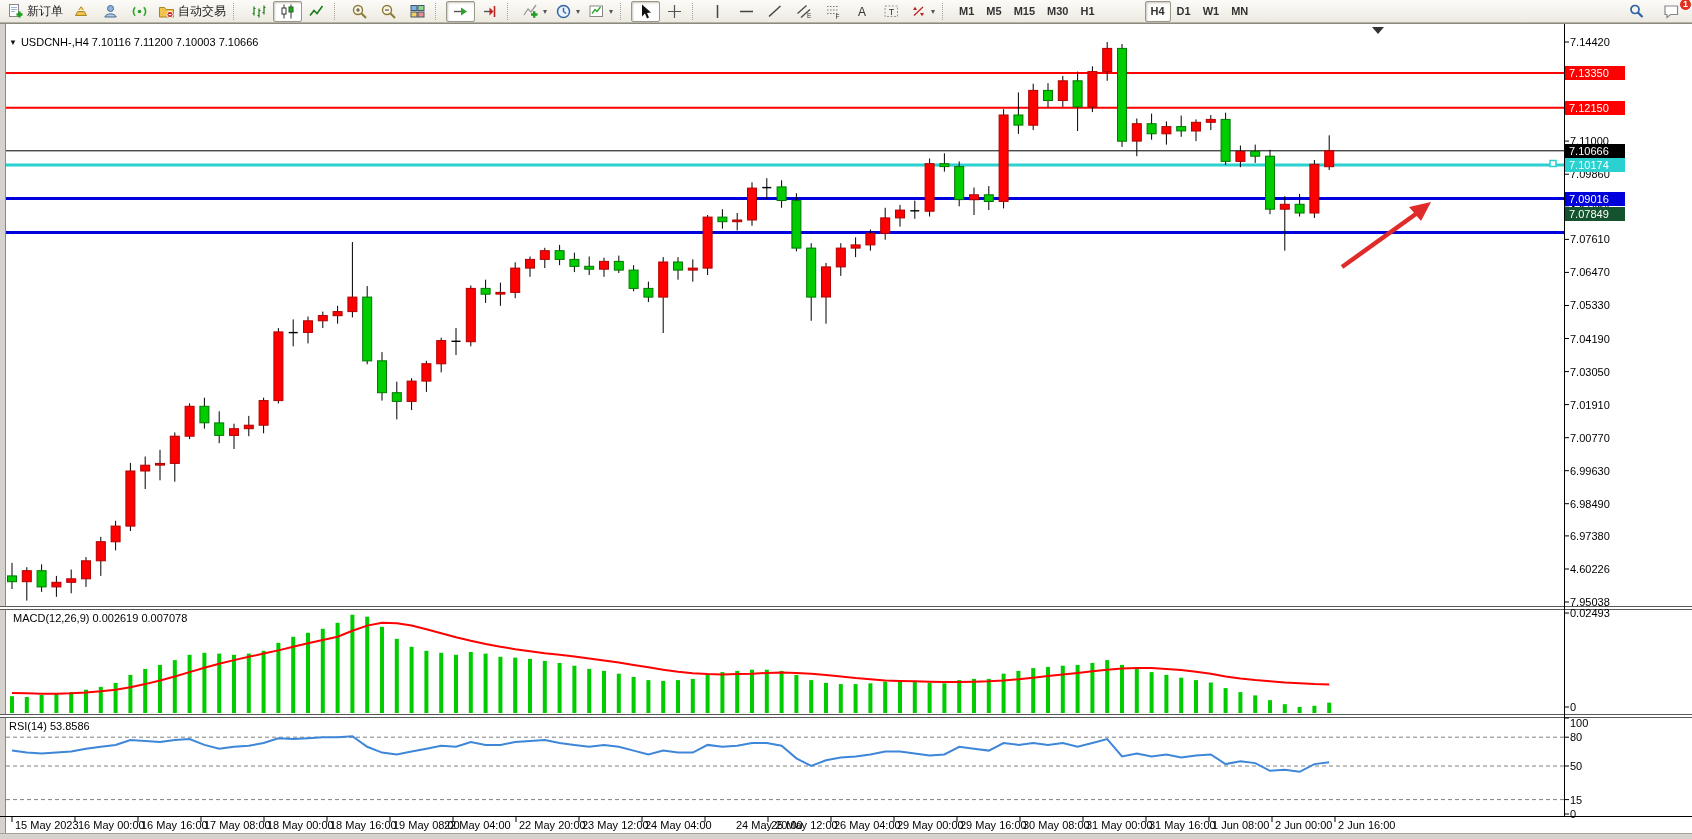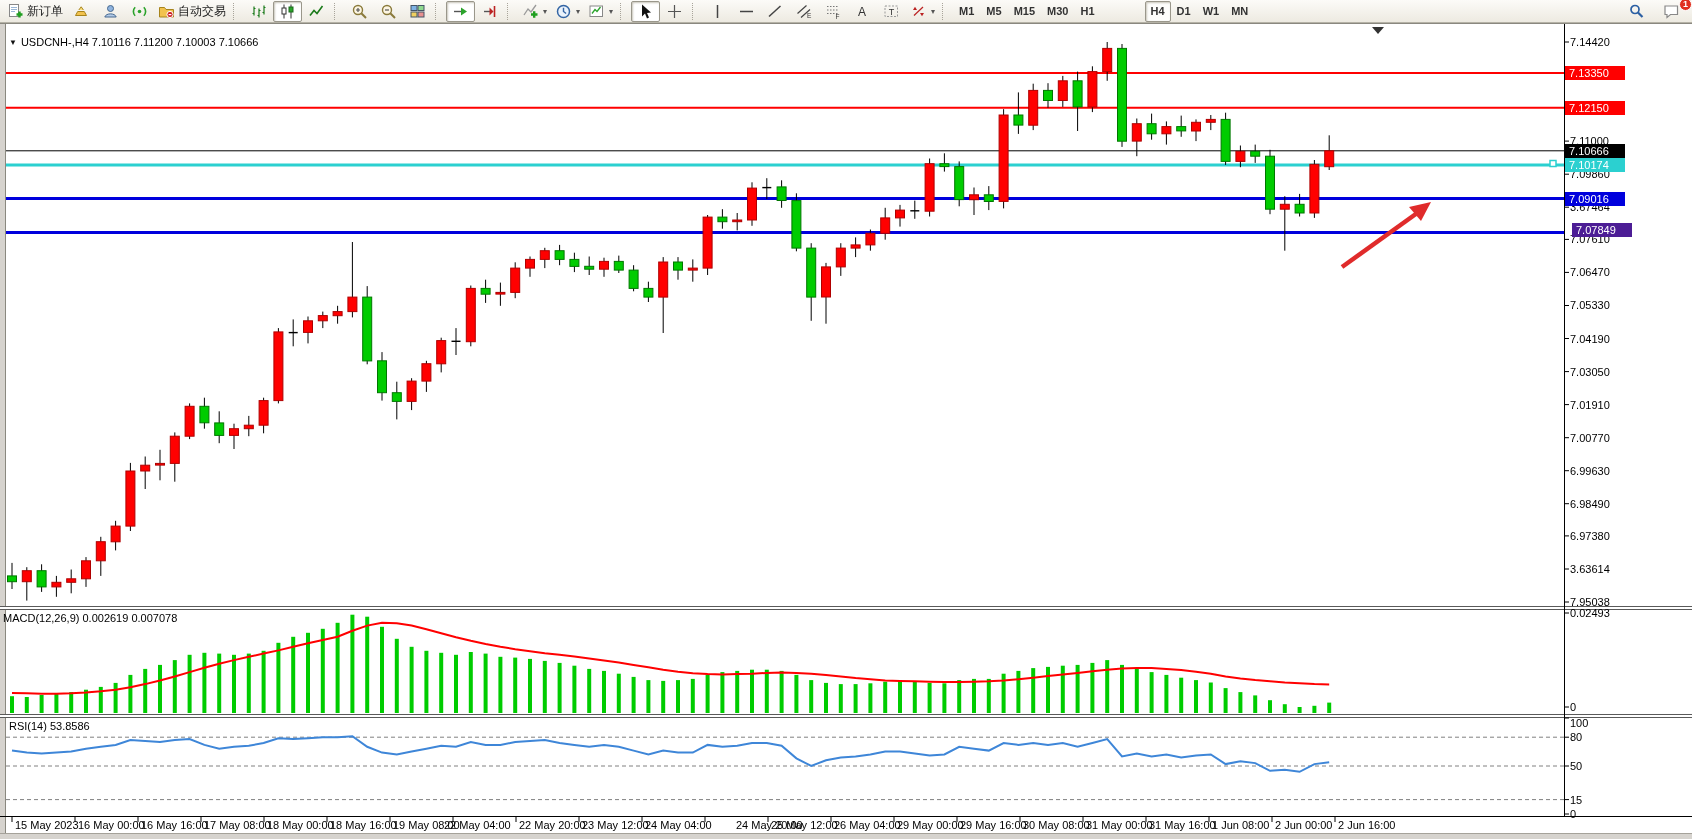--- a/index.html
+++ b/index.html
@@ -662,46 +662,46 @@
       <line x1="1146" y1="817" x2="1146" y2="822"></line>
       <line x1="1209" y1="817" x2="1209" y2="822"></line>
       <line x1="1272" y1="817" x2="1272" y2="822"></line>
       <line x1="1335" y1="817" x2="1335" y2="822"></line>
     </g>
   </svg>
 
 <div id="symbol-line">
   <span class="tri">▼</span><span>USDCNH-,H4  7.10116 7.11200 7.10003 7.10666</span>
 </div>
-<div class="pane-label" style="left:3px;top:612px">MACD(12,26,9) 0.002619 0.007078</div>
+<div class="pane-label" style="left:13px;top:612px">MACD(12,26,9) 0.002619 0.007078</div>
 <div class="pane-label" style="left:9px;top:720px">RSI(14) 53.8586</div>
 
 <div id="price-axis">
     <div class="ytick" style="top: 36px;">7.14420</div>
     <div class="ytick" style="top: 135px;">7.11000</div>
     <div class="ytick" style="top: 168px;">7.09860</div>
     <div class="ytick" style="top: 201px;">3.67464</div>
     <div class="ytick" style="top: 233px;">7.07610</div>
     <div class="ytick" style="top: 266px;">7.06470</div>
     <div class="ytick" style="top: 299px;">7.05330</div>
     <div class="ytick" style="top: 333px;">7.04190</div>
     <div class="ytick" style="top: 366px;">7.03050</div>
     <div class="ytick" style="top: 399px;">7.01910</div>
     <div class="ytick" style="top: 432px;">7.00770</div>
     <div class="ytick" style="top: 465px;">6.99630</div>
     <div class="ytick" style="top: 498px;">6.98490</div>
     <div class="ytick" style="top: 530px;">6.97380</div>
-    <div class="ytick" style="top: 563px;">3.63614</div>
+    <div class="ytick" style="top: 563px;">4.60226</div>
     <div class="ytick" style="top: 596px;">7.95038</div>
     <div class="badge" style="top: 66px; background: rgb(255, 0, 0);">7.13350</div>
     <div class="badge" style="top: 101px; background: rgb(255, 0, 0);">7.12150</div>
     <div class="badge" style="top: 144px; background: rgb(0, 0, 0);">7.10666</div>
     <div class="badge" style="top: 158px; background: rgb(43, 208, 208);">7.10174</div>
     <div class="badge" style="top: 192px; background: rgb(0, 0, 221);">7.09016</div>
-    <div class="badge" style="top: 223px; background: #4c1d95; margin-left: 7px;">7.07849</div>
+    <div class="badge" style="top: 207px; background: #14532d;">7.07849</div>
     <div class="ytick" style="top: 607px;">0.02493</div>
     <div class="ytick" style="top: 701px;">0</div>
     <div class="ytick" style="top: 717px;">100</div>
     <div class="ytick" style="top: 731px;">80</div>
     <div class="ytick" style="top: 760px;">50</div>
     <div class="ytick" style="top: 794px;">15</div>
     <div class="ytick" style="top: 808px;">0</div>
   </div>
 <div id="time-axis">
     <div class="xtick-label" style="left: 15px;">15 May 2023</div>

